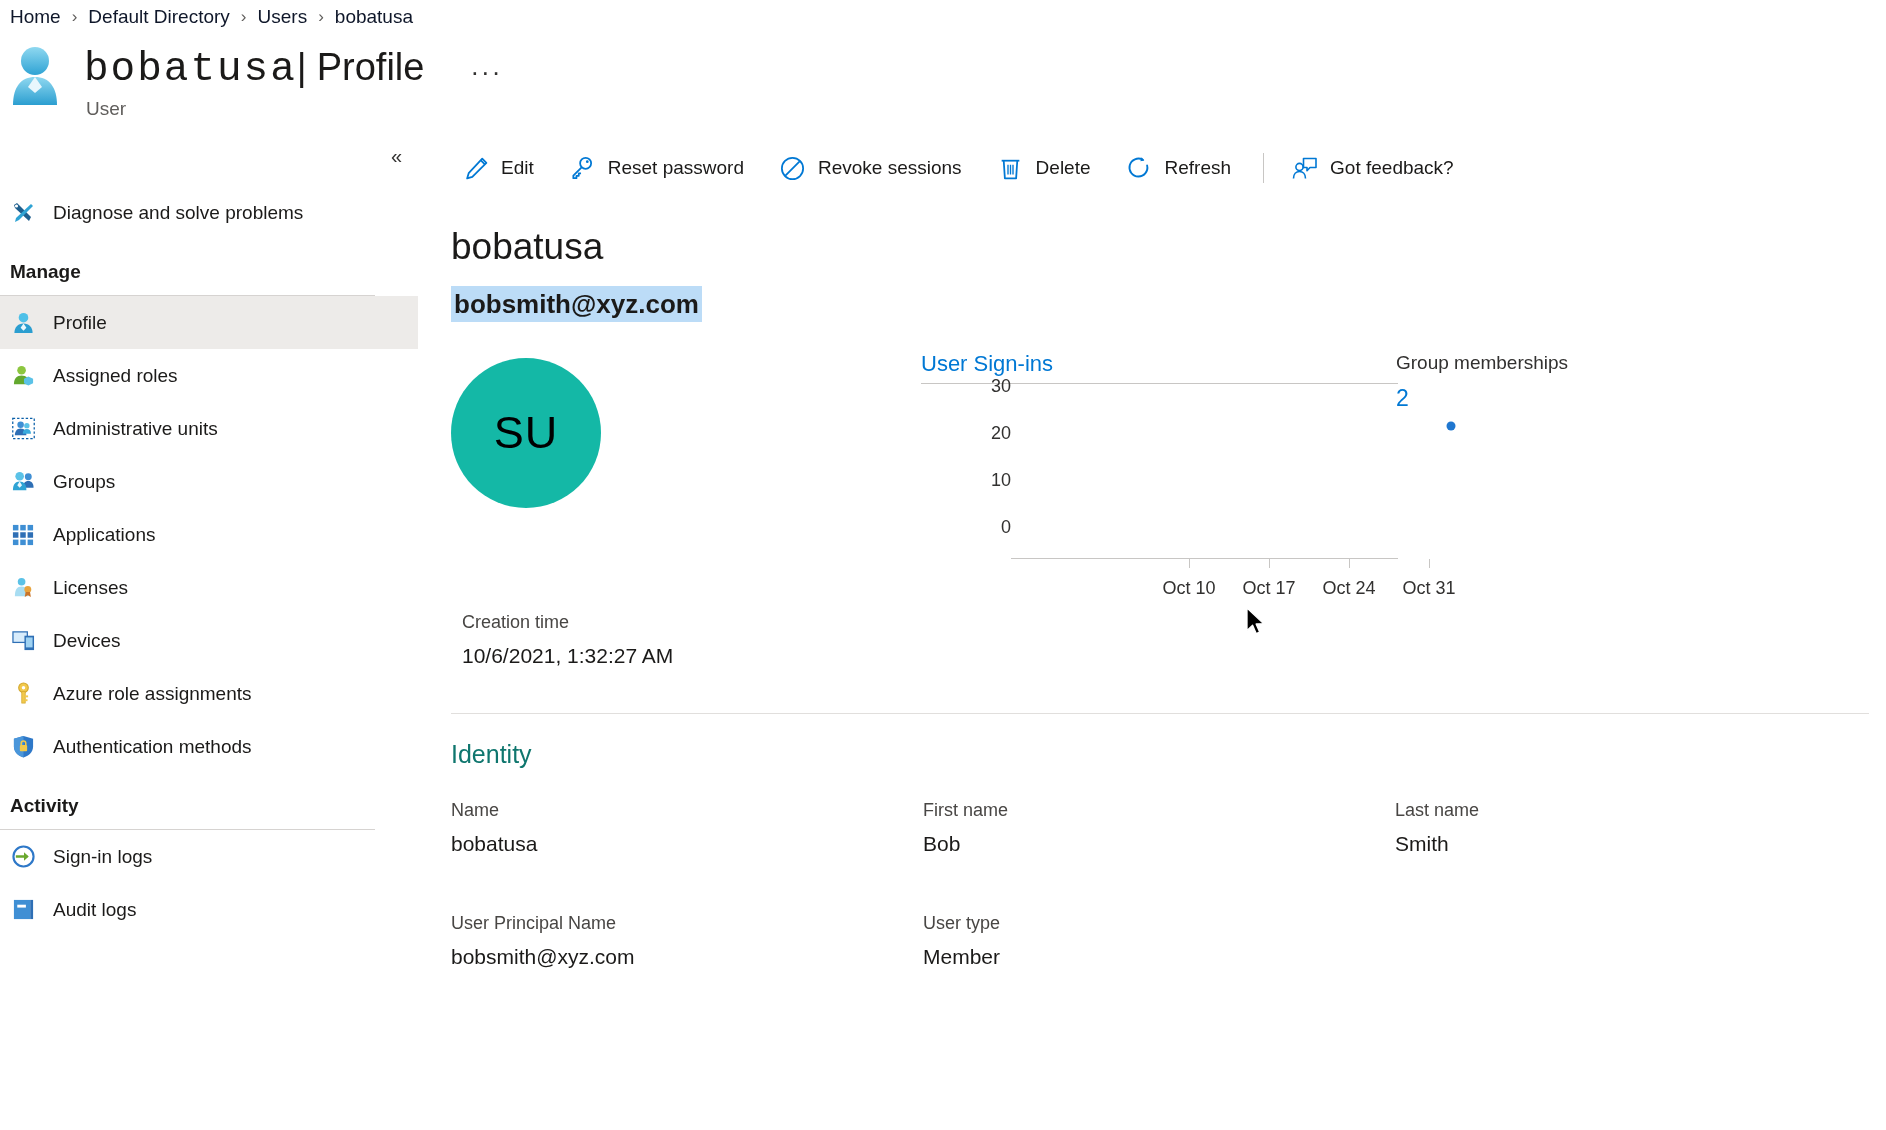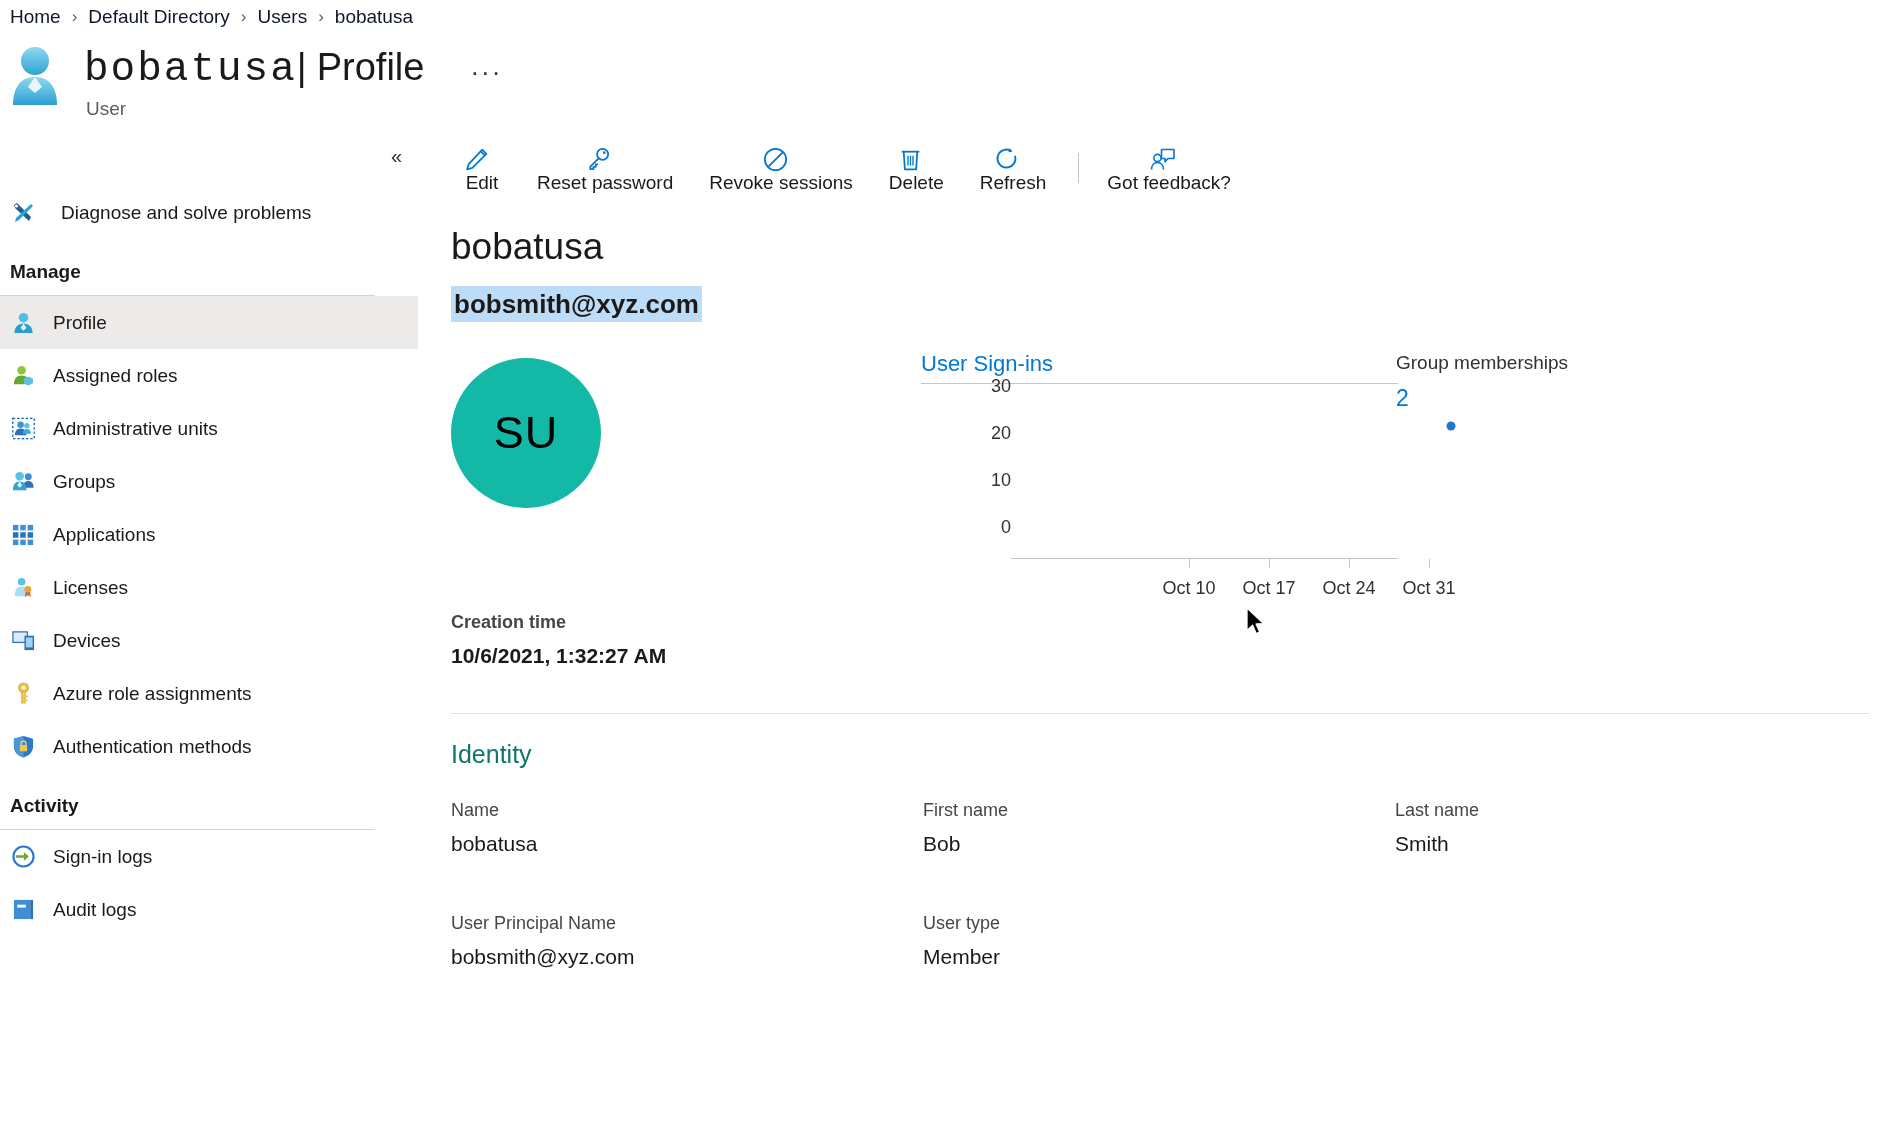--- a/index.html
+++ b/index.html
@@ -174,21 +174,20 @@
   .cmd {
     display: flex;
     align-items: center;
     height: 44px;
     padding: 0 12px;
     margin-right: 12px;
     cursor: pointer;
     font-size: 19px;
     color: #1b1a19;
     white-space: nowrap;
-    flex-direction: column;
   }
   .cmd .cmd-icon {
     width: 26px;
     height: 26px;
     margin-right: 12px;
     display: flex;
     align-items: center;
     justify-content: center;
     flex: 0 0 26px;
   }
@@ -327,21 +326,21 @@
   }
   #gm-value {
     font-size: 23px;
     color: #0078d4;
     cursor: pointer;
     margin-top: 9px;
     display: inline-block;
   }
 
   
-  #creation-block { position: absolute; left: 33px; top: 470px; font-weight: bold; }
+  #creation-block { position: absolute; left: 44px; top: 470px; }
   .field-label {
     font-size: 18px;
     color: #484644;
     line-height: 24px;
   }
   .field-value {
     font-size: 21px;
     color: #1b1a19;
     margin-top: 8px;
     line-height: 28px;
@@ -424,21 +423,21 @@
     <span id="title-pipe">|</span>
     <span id="title-section">Profile</span>
     <span id="header-ellipsis">···</span>
   </div>
   <div id="subtitle">User</div>
 </div>
 
 <div id="sidebar">
   <div id="collapse-button">«</div>
 
-  <div class="nav-item" style="margin-top:46px;gap:8px;">
+  <div class="nav-item" style="margin-top:46px;">
     <span class="nav-icon">
       <svg viewBox="0 0 24 24" width="24" height="24">
         <path d="M3 4 L6 2 L20 16 L18 20 L4 7 Z" fill="#1e5f8e"></path>
         <path d="M20 3 L22 5 L8 19 L4 21 L5 17 Z" fill="#2fa3d4"></path>
         <circle cx="5.5" cy="5" r="1.6" fill="#ffffff"></circle>
       </svg>
     </span>
     <span>Diagnose and solve problems</span>
   </div>
 

